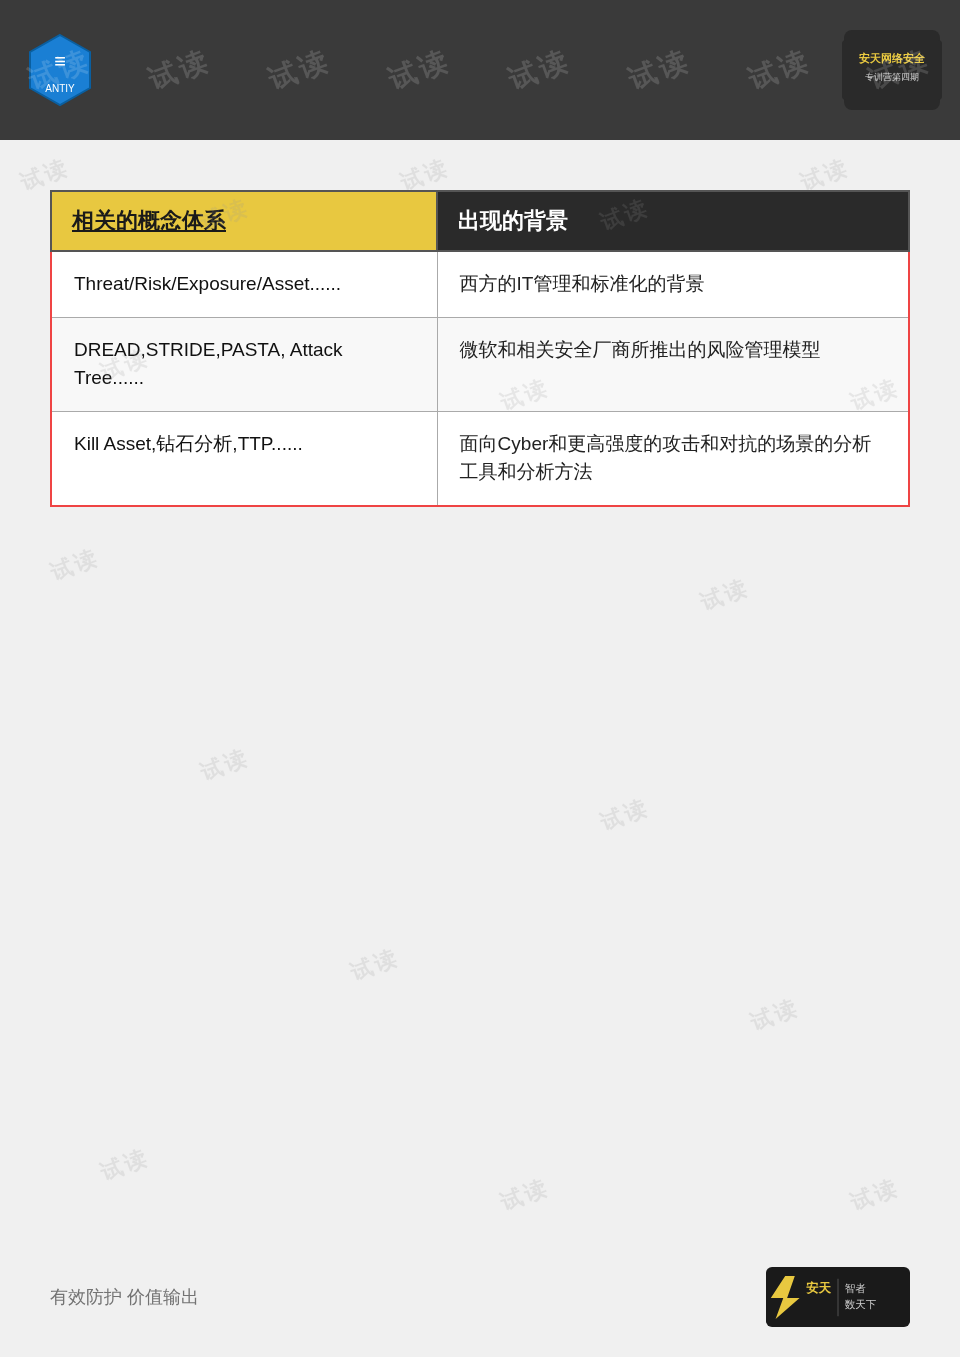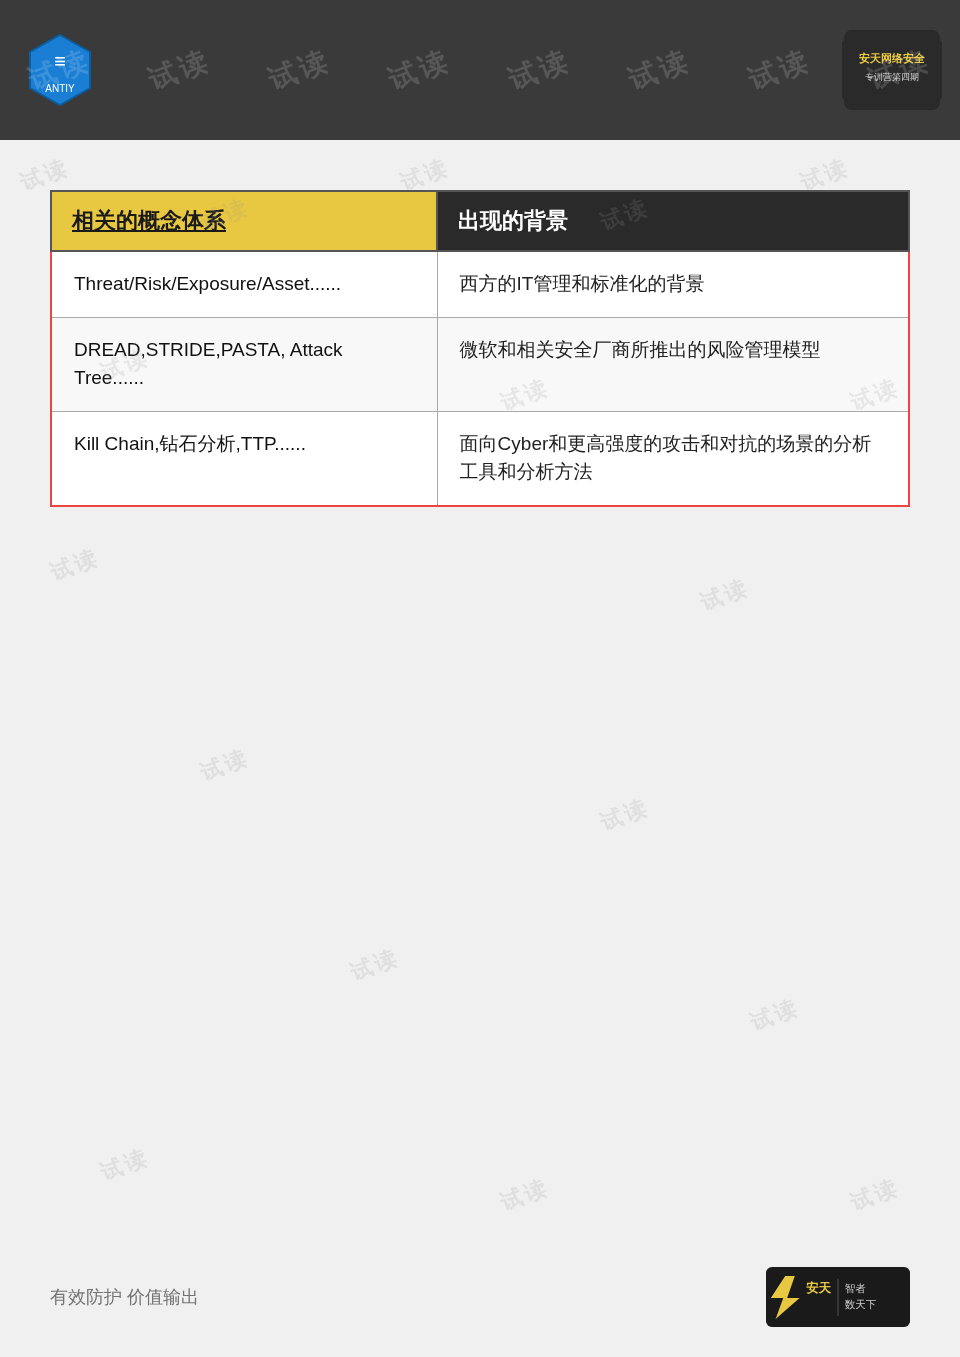--- a/index.html
+++ b/index.html
@@ -241,21 +241,21 @@
     <tbody id="table-body">
     <tr>
           <td class="col-left">Threat/Risk/Exposure/Asset......</td>
           <td class="col-right">西方的IT管理和标准化的背景</td>
         </tr>
         <tr>
           <td class="col-left">DREAD,STRIDE,PASTA, Attack Tree......</td>
           <td class="col-right">微软和相关安全厂商所推出的风险管理模型</td>
         </tr>
         <tr>
-          <td class="col-left">Kill Chain,钻石分析,TTP......</td>
+          <td class="col-left">Kill Asset,钻石分析,TTP......</td>
           <td class="col-right">面向Cyber和更高强度的攻击和对抗的场景的分析工具和分析方法</td>
         </tr>
       </tbody>
   </table>
 </div>
 
 <div class="footer">
   <span class="footer-text">有效防护 价值输出</span>
   <div class="footer-logo">
     <svg width="150" height="55" viewBox="0 0 150 55">

